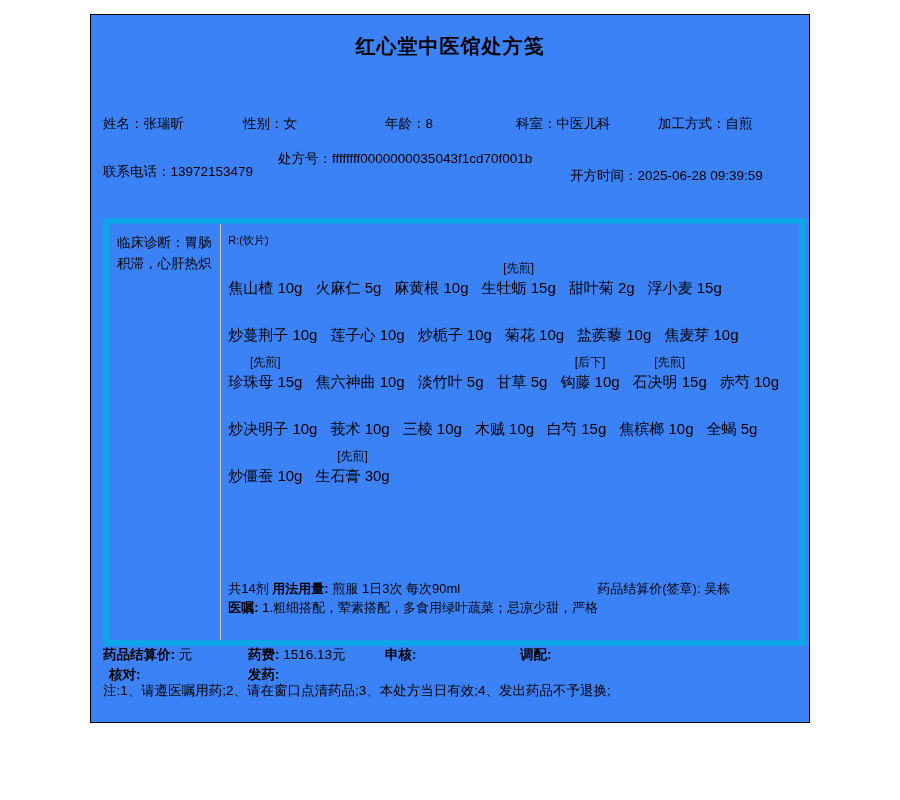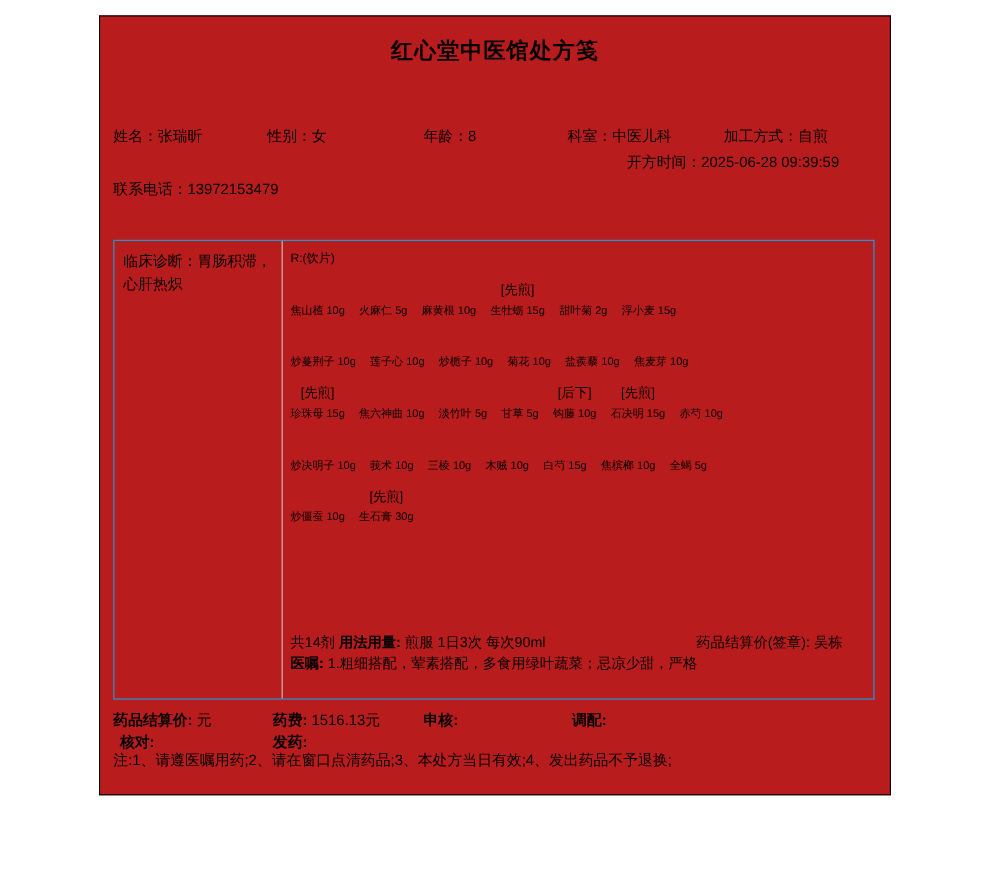--- a/index.html
+++ b/index.html
@@ -2,47 +2,47 @@
 <html><head>
 <meta charset="utf-8">
 <style>
   html,body { margin:0; padding:0; }
   body {
     width:900px; height:800px; background:#ffffff; position:relative;
     font-family:"Liberation Sans","DejaVu Sans",sans-serif; color:#000;
   }
   .sheet {
     position:absolute; left:90px; top:14px; width:718px; height:707px;
-    border:1px solid #000; background:#b91c1c;
+    border:1px solid #000; background:#3b82f6;
   }
   .title {
     margin:0; padding-top:18px; text-align:center;
     font-size:20px; font-weight:bold; letter-spacing:1px;
   }
   .cell { position:absolute; font-size:13.5px; white-space:nowrap; }
   .lbl  { }
   .val  { }
   .blbl { font-weight:bold; }
 
   .main-box {
     position:absolute; left:12px; top:203px; width:690px; height:416px;
-    border:1px solid #0ea5e9; display:flex;
+    border:6px solid #0ea5e9; display:flex;
   }
   .diag-col {
     width:136px; border-right:1px solid #c9c9c9; padding:8px;
     font-size:13.5px; line-height:21px;
   }
   .rx-col { flex:1; position:relative; padding:6px 7px; }
   .rx-header { font-size:11px; line-height:20px; }
 
   .herb-lines { margin-top:8px; }
   .herb-line { white-space:nowrap; margin-bottom:7px; }
   .herb { display:inline-block; margin-right:13px; text-align:center; vertical-align:bottom; }
   .herb-tag  { display:block; height:20px; line-height:20px; font-size:12px; }
-  .herb-text { display:block; height:20px; line-height:20px; font-size:10px; }
+  .herb-text { display:block; height:20px; line-height:20px; font-size:15px; }
 
   .bottom-block { position:absolute; left:7px; right:7px; top:357px; font-size:13px; }
   .usage-line { position:relative; height:19px; line-height:16px; white-space:nowrap; }
   .doctor-sign { position:absolute; left:369px; top:0; white-space:nowrap; }
   .advice-line { line-height:15px; white-space:nowrap; }
 
   .f-note { position:absolute; left:12px; top:667px; font-size:13.5px; white-space:nowrap; }
 </style>
 </head>
 <body>
@@ -51,21 +51,22 @@
 
   <h1 class="title">红心堂中医馆处方笺</h1>
 
   <span class="cell" style="left:12px;  top:100px;"><span class="lbl">姓名：</span><span class="val">张瑞昕</span></span>
   <span class="cell" style="left:152px; top:100px;"><span class="lbl">性别：</span><span class="val">女</span></span>
   <span class="cell" style="left:294px; top:100px;"><span class="lbl">年龄：</span><span class="val">8</span></span>
   <span class="cell" style="left:425px; top:100px;"><span class="lbl">科室：</span><span class="val">中医儿科</span></span>
   <span class="cell" style="left:567px; top:100px;"><span class="lbl">加工方式：</span><span class="val">自煎</span></span>
 
   <span class="cell" style="left:12px;  top:148px;"><span class="lbl">联系电话：</span><span class="val">13972153479</span></span>
-  <span class="cell" style="left:479px; top:124px;"><span class="lbl">开方时间：</span><span class="val">2025-06-28 09:39:59</span></span>
+  <span class="cell" style="left:187px; top:135px;"><span class="lbl">处方号：</span><span class="val">ffffffff0000000035043f1cd70f001b</span></span>
+  <span class="cell" style="left:479px; top:152px;"><span class="lbl">开方时间：</span><span class="val">2025-06-28 09:39:59</span></span>
 
   <div class="main-box">
     <div class="diag-col">
       <span>临床诊断：胃肠积滞，心肝热炽</span>
     </div>
     <div class="rx-col">
       <div class="rx-header">R:(饮片)</div>
       <div class="herb-lines">
           <div class="herb-line"><span class="herb"><span class="herb-tag"></span><span class="herb-text">焦山楂 10g</span></span><span class="herb"><span class="herb-tag"></span><span class="herb-text">火麻仁 5g</span></span><span class="herb"><span class="herb-tag"></span><span class="herb-text">麻黄根 10g</span></span><span class="herb"><span class="herb-tag">[先煎]</span><span class="herb-text">生牡蛎 15g</span></span><span class="herb"><span class="herb-tag"></span><span class="herb-text">甜叶菊 2g</span></span><span class="herb"><span class="herb-tag"></span><span class="herb-text">浮小麦 15g</span></span></div>
           <div class="herb-line"><span class="herb"><span class="herb-tag"></span><span class="herb-text">炒蔓荆子 10g</span></span><span class="herb"><span class="herb-tag"></span><span class="herb-text">莲子心 10g</span></span><span class="herb"><span class="herb-tag"></span><span class="herb-text">炒栀子 10g</span></span><span class="herb"><span class="herb-tag"></span><span class="herb-text">菊花 10g</span></span><span class="herb"><span class="herb-tag"></span><span class="herb-text">盐蒺藜 10g</span></span><span class="herb"><span class="herb-tag"></span><span class="herb-text">焦麦芽 10g</span></span></div>

